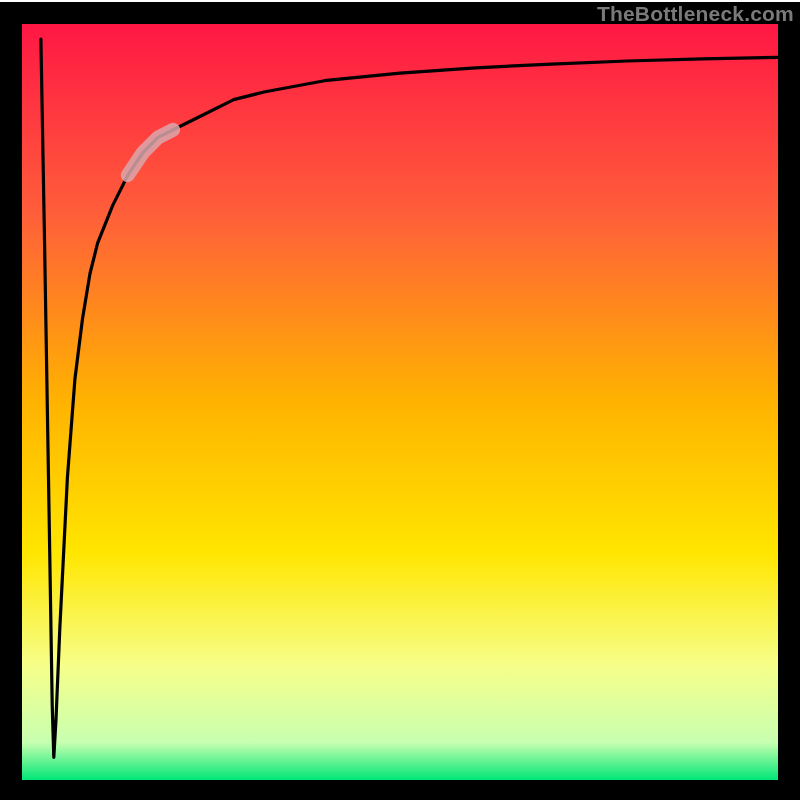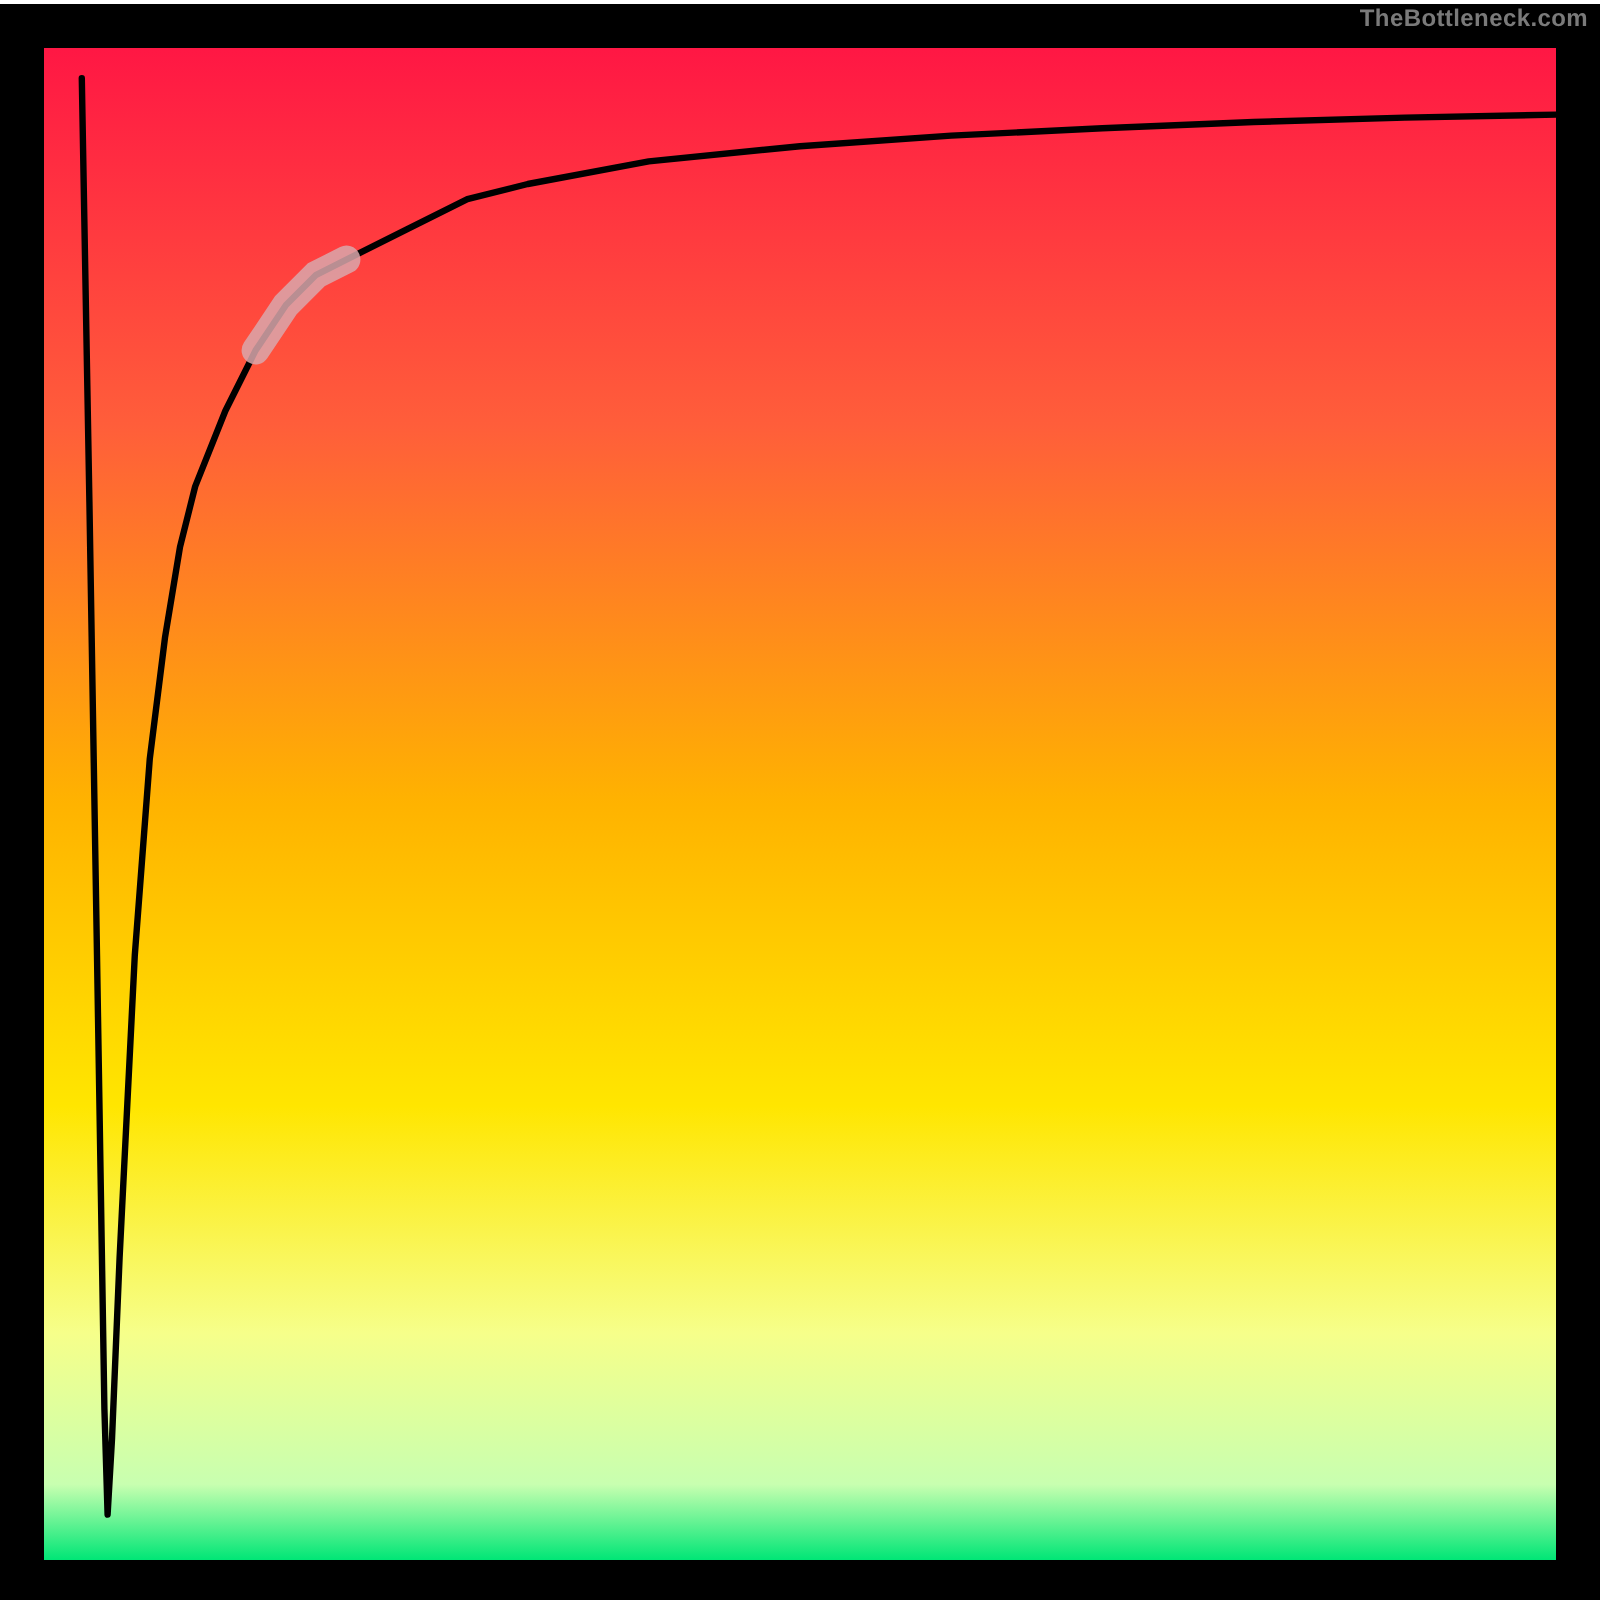--- a/index.html
+++ b/index.html
@@ -12,21 +12,21 @@
   }
   .stage {
     position: relative;
     width: 800px;
     height: 800px;
   }
   .watermark {
     position: absolute;
     top: 2px;
     right: 6px;
-    font-size: 12px;
+    font-size: 21px;
     font-weight: 600;
     color: #7a7a7a;
     letter-spacing: 0.2px;
     margin-left: 13px;
   }
   svg {
     position: absolute;
     top: 0;
     left: 0;
   }

